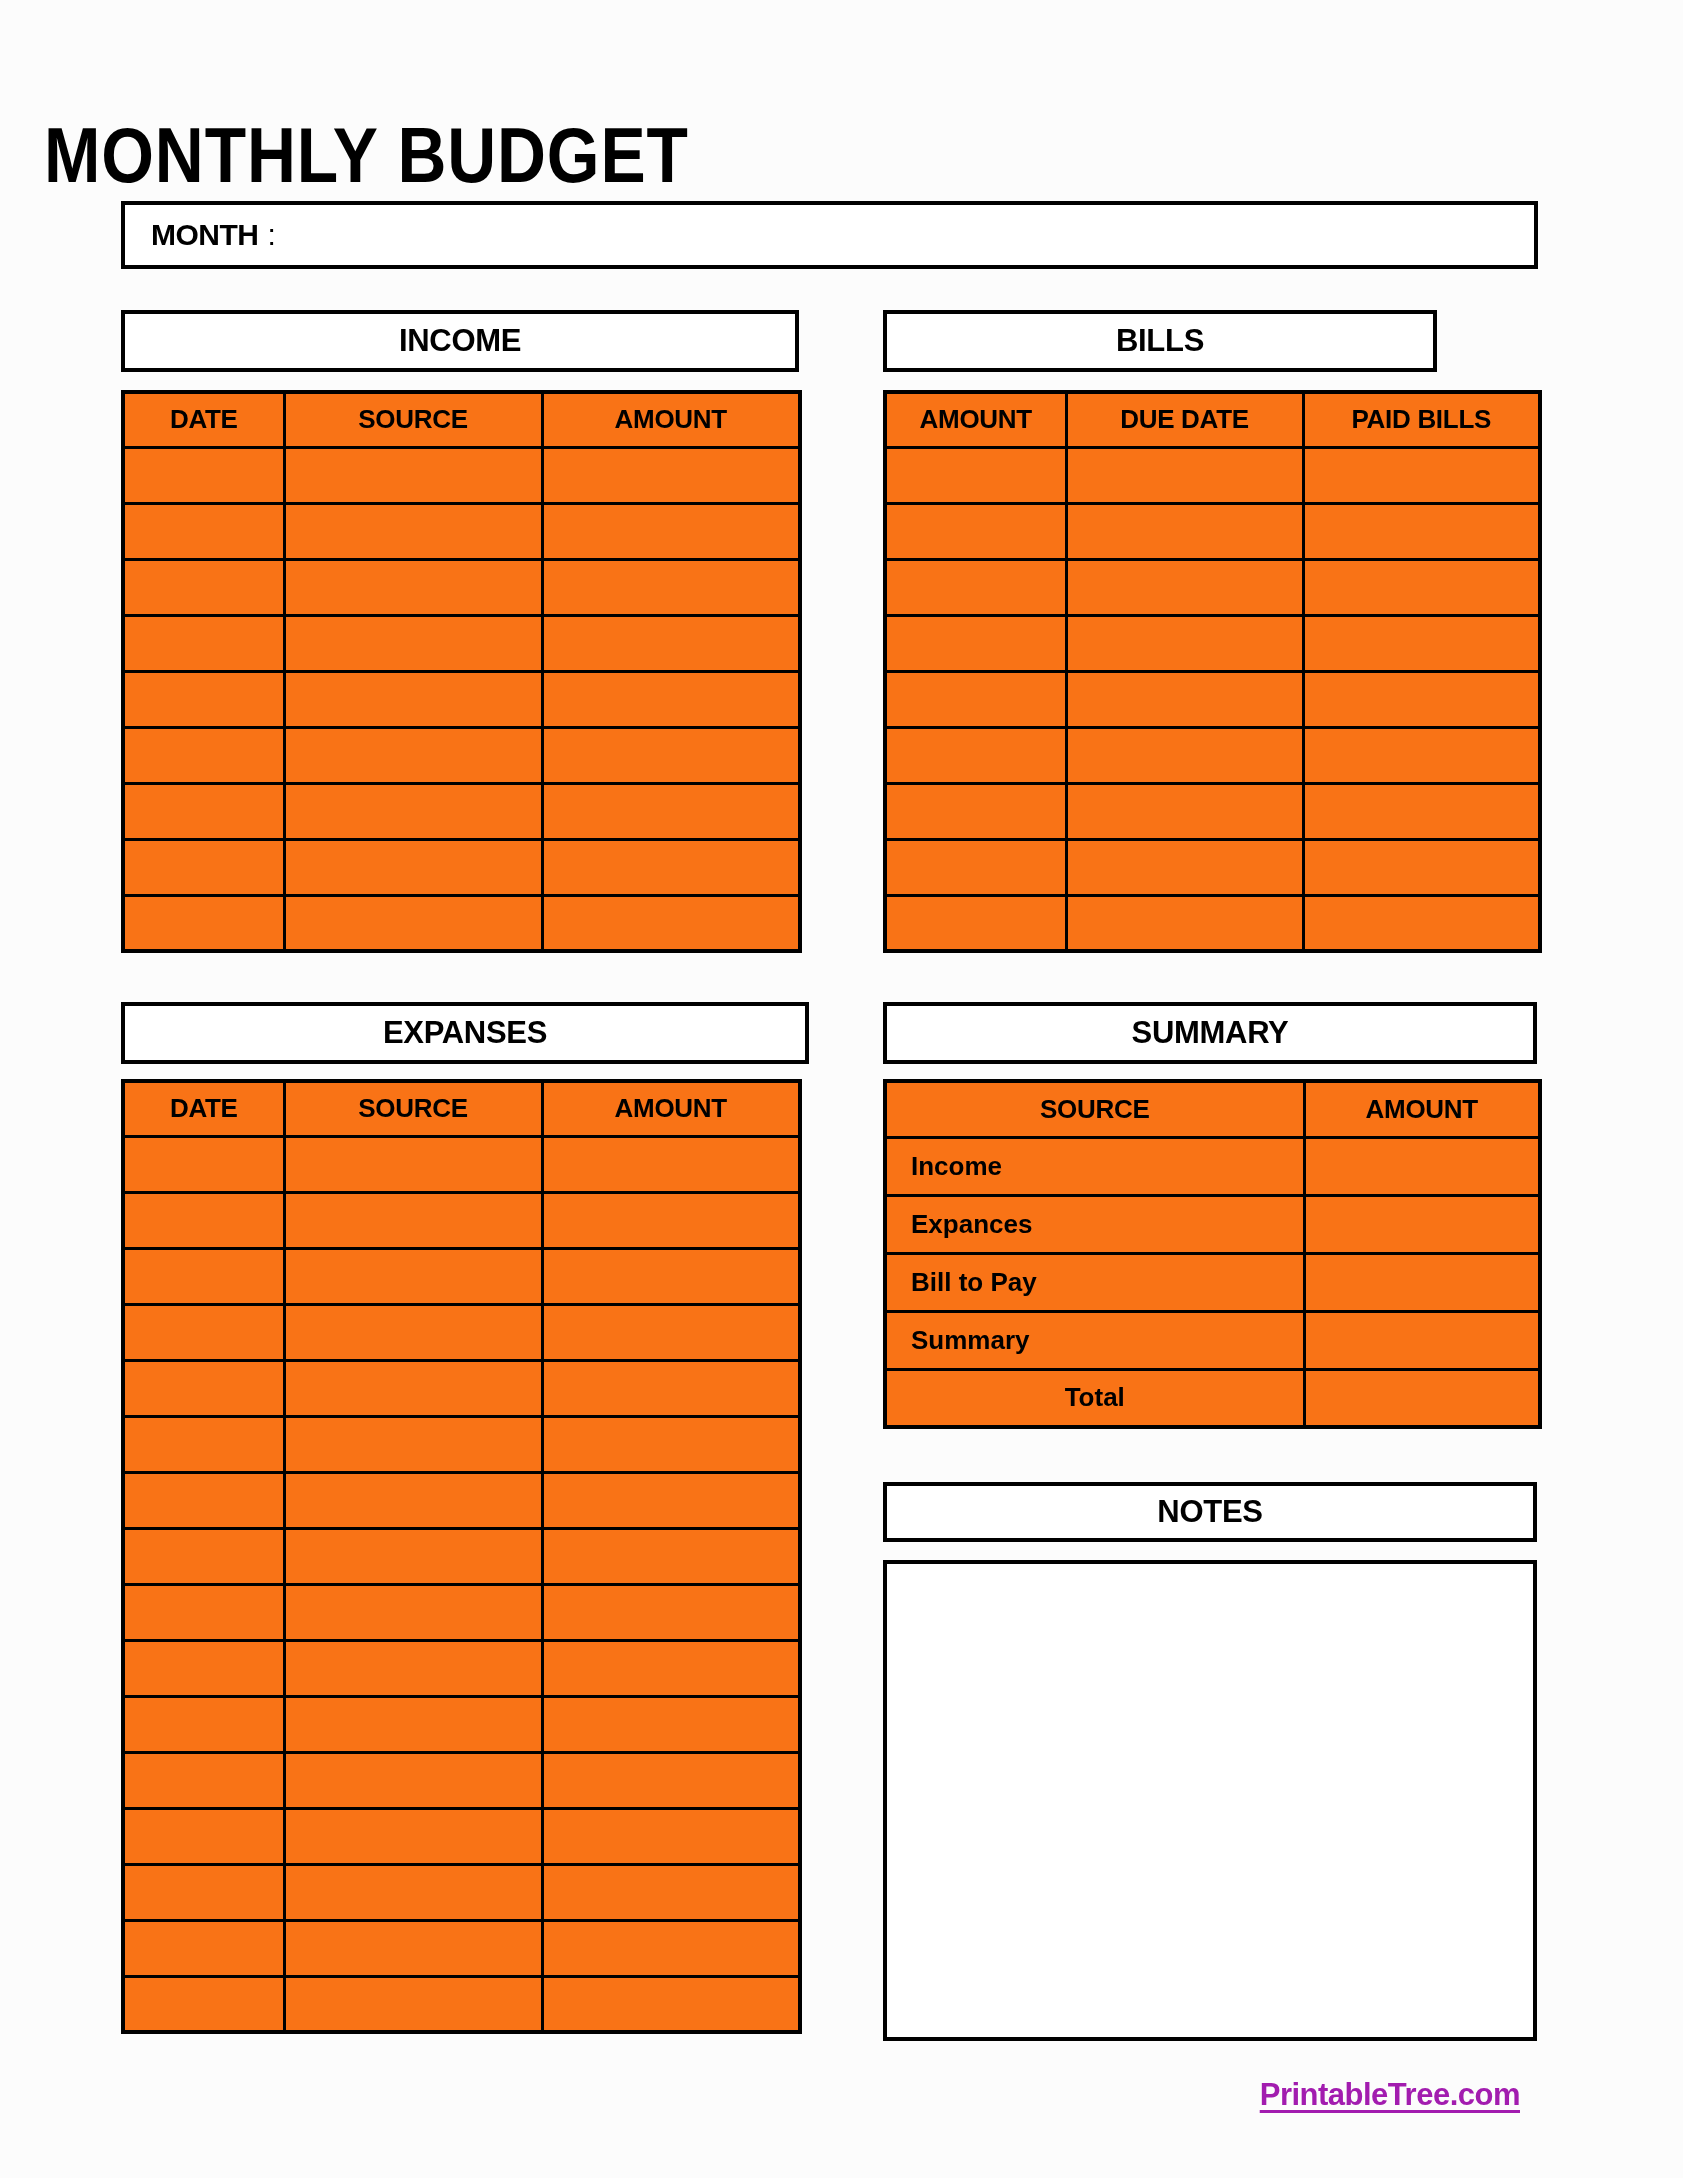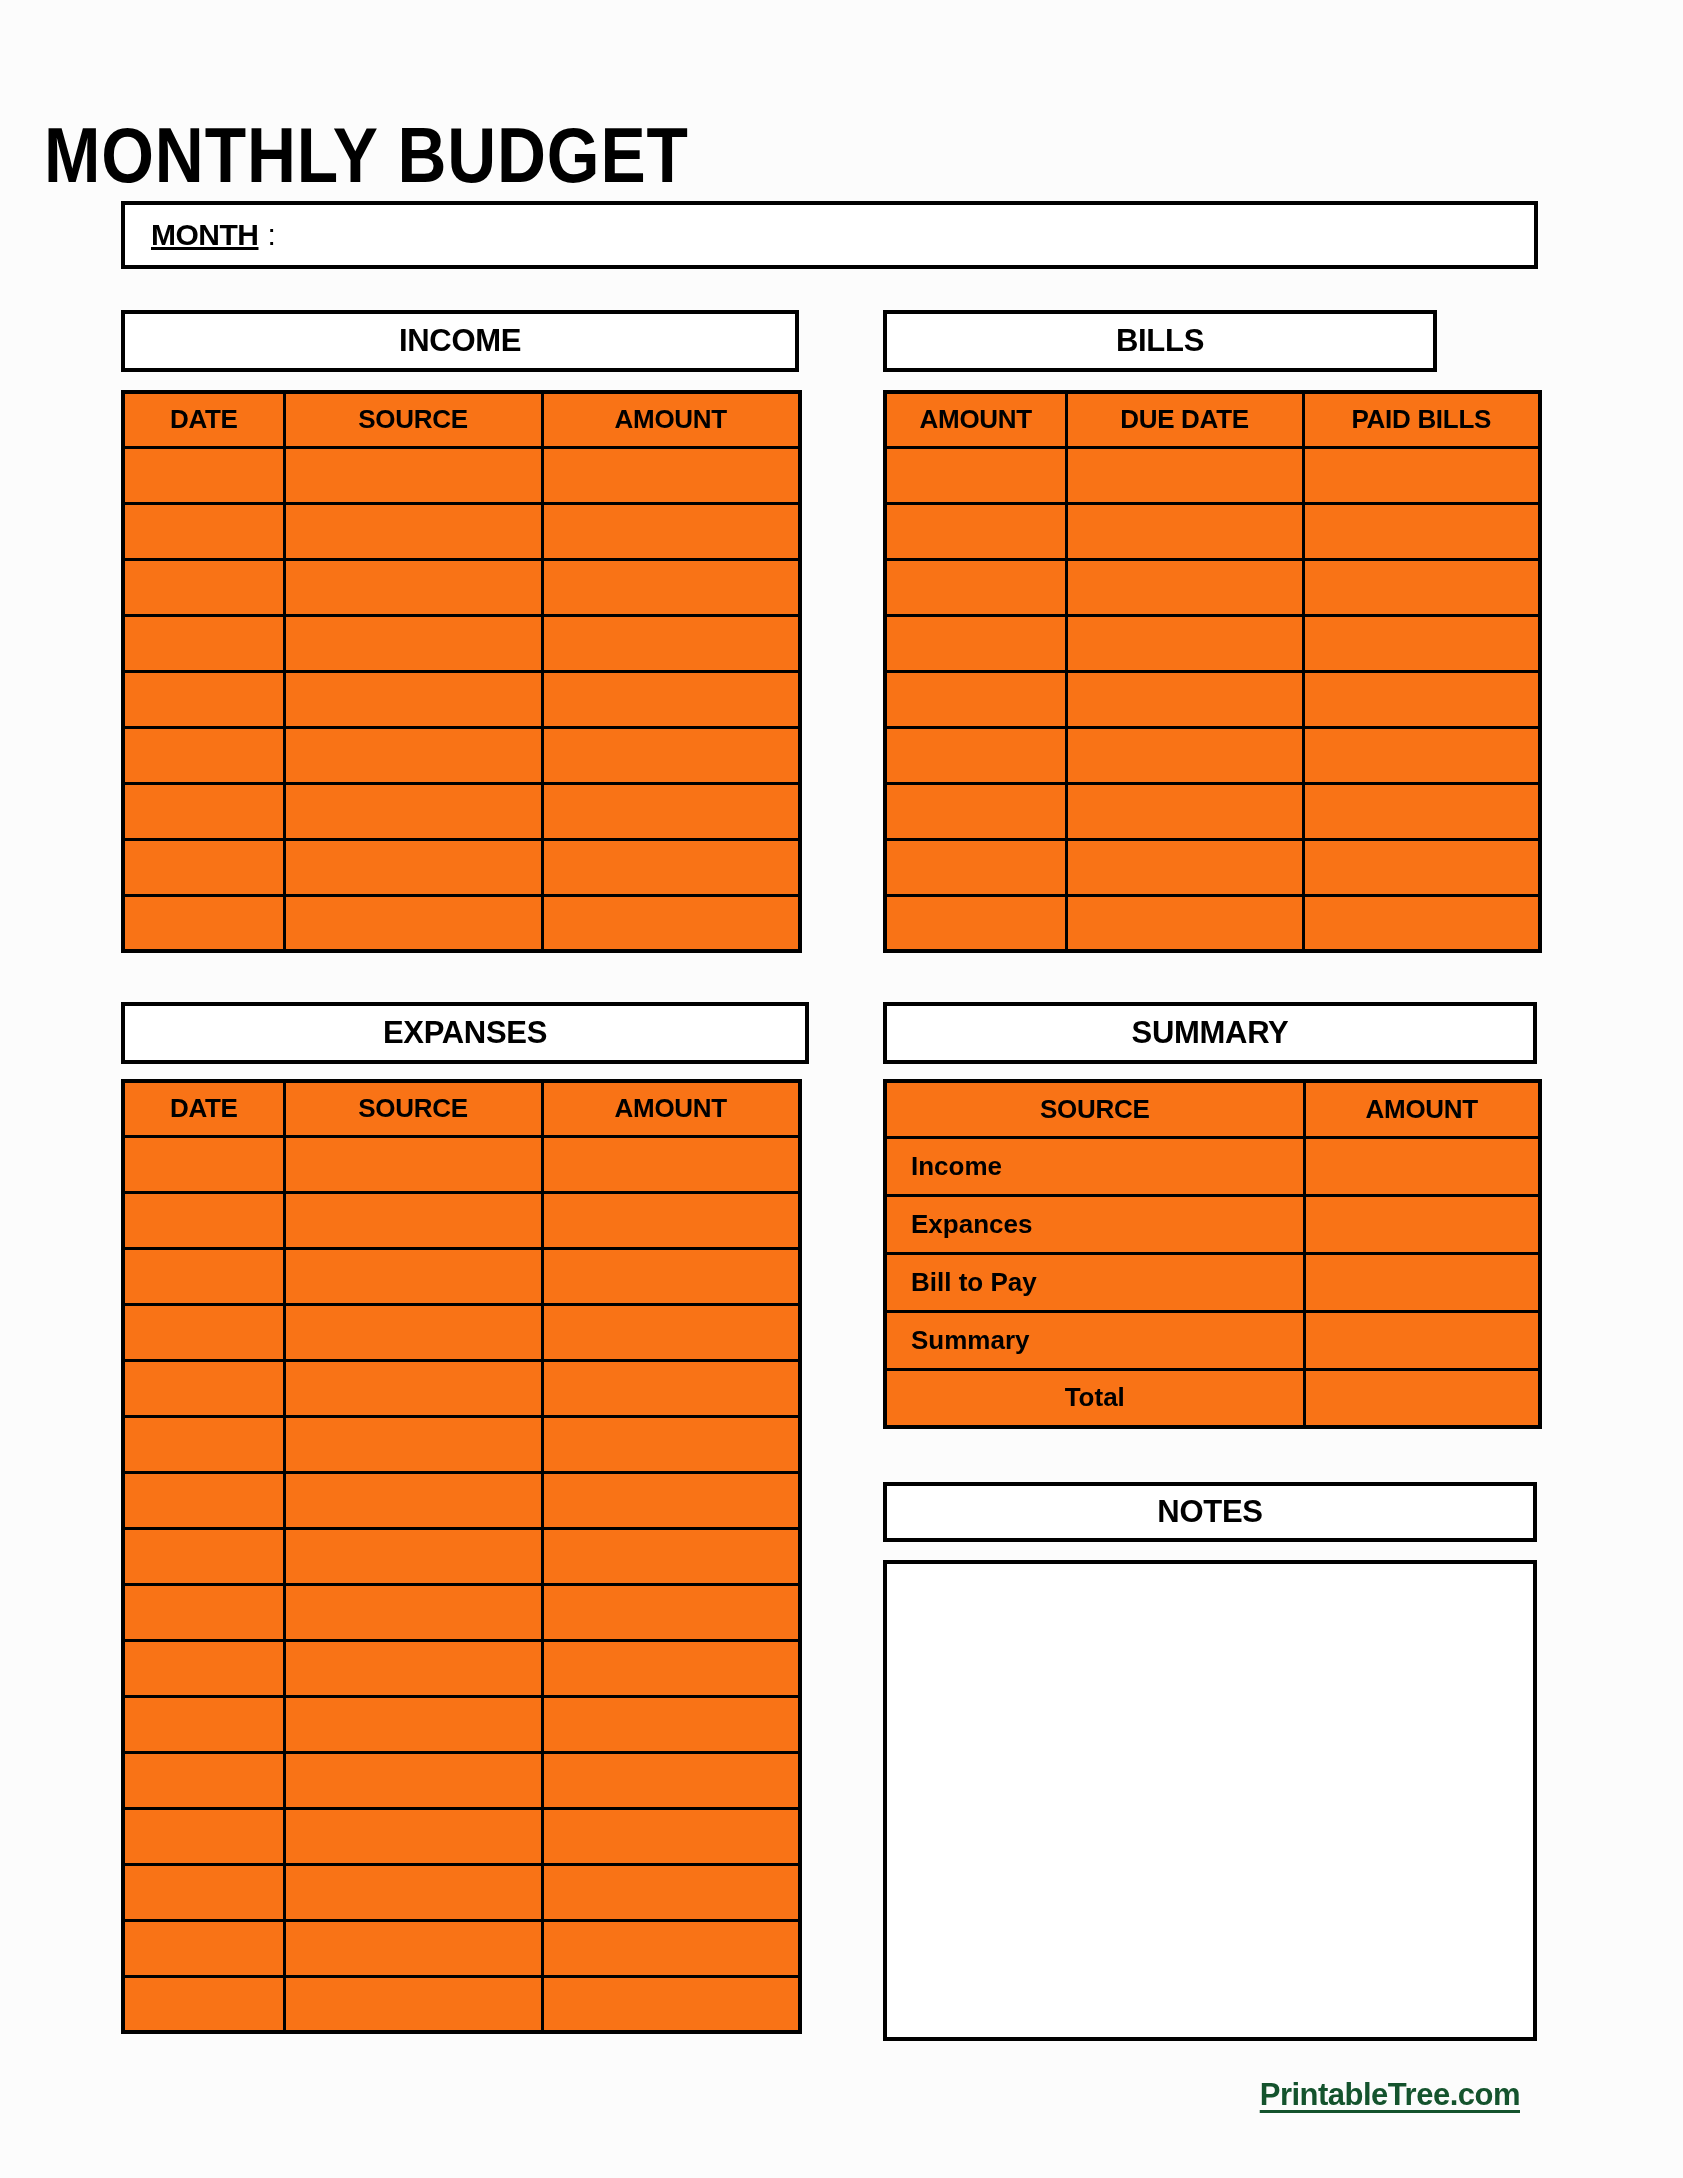--- a/index.html
+++ b/index.html
@@ -17,21 +17,21 @@
     display:inline-block; font-size:77px; font-weight:bold; line-height:1;
     transform:scaleX(0.88); transform-origin:center; letter-spacing:1px; white-space:nowrap;
   }
 
   
   .month-box{
     left:121px; top:201px; width:1417px; height:68px;
     border:4px solid #000; background:#fff;
     display:flex; align-items:center; padding-left:26px; font-size:30px;
   }
-  .month-label{ font-weight:bold; letter-spacing:-0.5px;text-decoration:underline; }
+  .month-label{ font-weight:bold; letter-spacing:-0.5px; }
   .month-colon{ margin-left:9px; font-weight:normal; }
   .month-value{ flex:1; align-self:stretch; }
 
   
   .section-title{
     border:4px solid #000; background:#fff; height:62px;
     display:flex; align-items:center; justify-content:center;
     font-weight:bold; font-size:31px; letter-spacing:-0.3px;
   }
   .income-title   { left:121px; top:310px;  width:678px; }
@@ -55,21 +55,21 @@
   .summary-table td{ height:58px; }
   .summary-label{ font-size:26px; font-weight:bold; padding-left:24px; text-align:left; }
   .summary-label.total{ text-align:center; padding-left:0; }
 
   
   .notes-box{ left:883px; top:1560px; width:654px; height:481px; border:4px solid #000; background:#fff; }
 
   
   .footer{ left:0; top:2077px; width:1520px; text-align:right; }
   .footer a{
-    color:#14532d; font-size:31px; font-weight:bold; letter-spacing:-0.5px;
+    color:#a21caf; font-size:31px; font-weight:bold; letter-spacing:-0.5px;
     text-decoration:underline; text-decoration-thickness:3px; text-underline-offset:5px;
   }
 </style>
 </head>
 <body>
 
 <div class="abs page-title">
   <span>MONTHLY BUDGET</span>
 </div>
 

